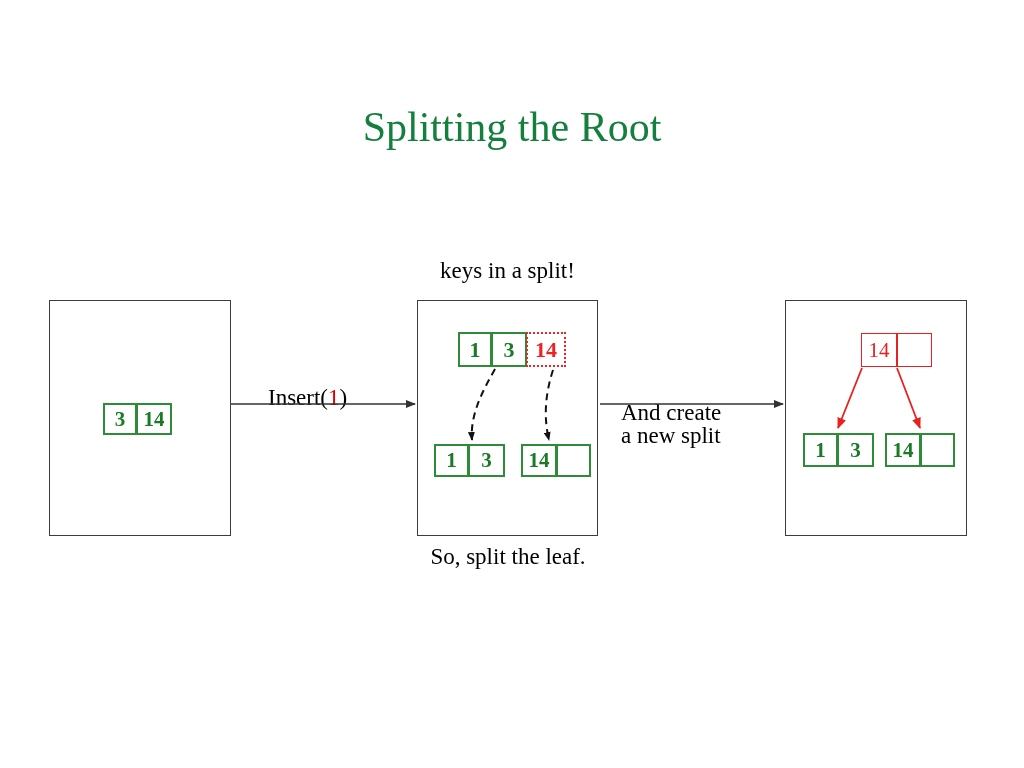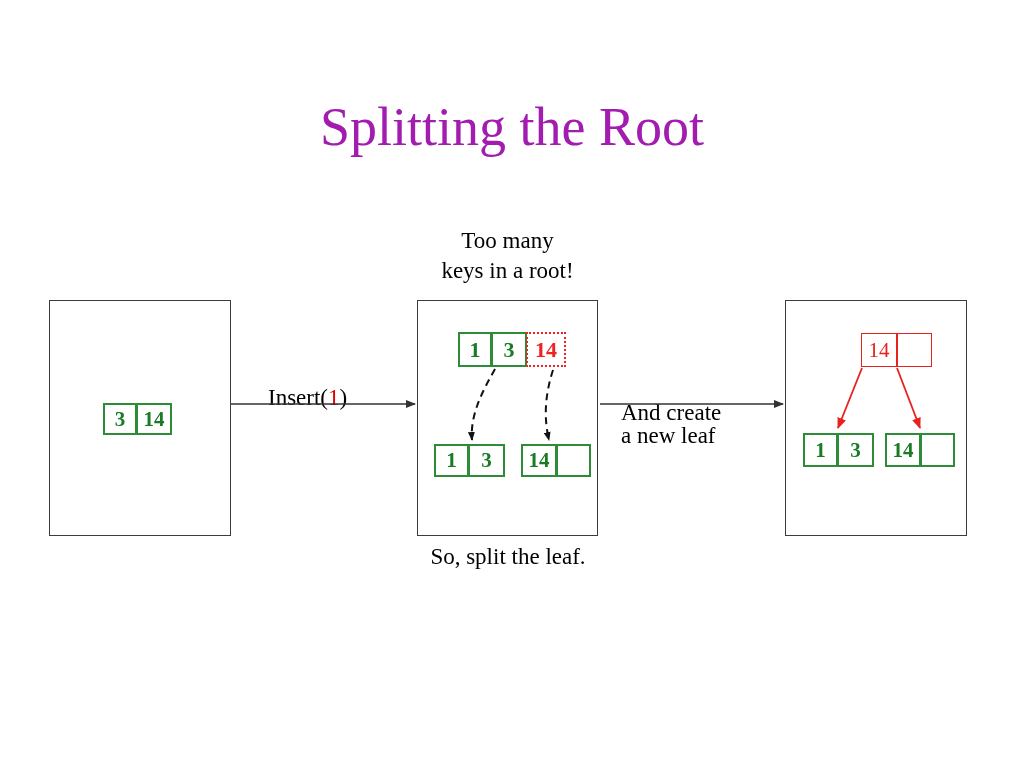--- a/index.html
+++ b/index.html
@@ -23,23 +23,23 @@
     height: 768px;
   }
 
   
   .slide-title {
     position: absolute;
     left: 0;
     top: 96px;
     width: 1024px;
     text-align: center;
-    font-size: 54px;
+    font-size: 42px;
     line-height: 62px;
-    color: #a21caf;
+    color: #15803d;
     font-family: "Liberation Serif", "DejaVu Serif", serif;
     white-space: nowrap;
   }
 
   
   .panel {
     position: absolute;
     border: 1px solid #3c3c3c;
     background: #ffffff;
     box-sizing: border-box;
@@ -112,22 +112,21 @@
 
   <div class="node" id="node-left-leaf" style="left:103px; top:403px; height:32px;">
     <div class="cell green" style="width:34px; height:32px; font-size:21px;">3</div>
     <div class="cell green" style="width:35px; height:32px; font-size:21px;">14</div>
   </div>
 
   <div class="label" id="label-insert" style="left:268px; top:383px;text-align:right;">
     <span>Insert(</span><span class="red-key">1</span><span>)</span>
   </div>
 
-  <div class="label center" id="label-too-many-1" style="left:417px; top:226px; width:181px;">Too many</div>
-  <div class="label center" id="label-too-many-2" style="left:407px; top:256px; width:201px;">keys in a root!</div>
+  <div class="label center" id="label-too-many-2" style="left:407px; top:256px; width:201px;">keys in a split!</div>
 
   <div class="panel" id="panel-middle"></div>
 
   <div class="node" id="node-overflow" style="left:458px; top:332px; height:35px;">
     <div class="cell green" style="width:34px; height:35px; font-size:22px;">1</div>
     <div class="cell green" style="width:35px; height:35px; font-size:22px;">3</div>
     <div class="cell red-dotted" style="width:40px; height:35px; font-size:22px; margin-left:-1px;">14</div>
   </div>
 
   <div class="node" id="node-split-left" style="left:434px; top:444px; height:33px;">
@@ -136,21 +135,21 @@
   </div>
 
   <div class="node" id="node-split-right" style="left:521px; top:444px; height:33px;">
     <div class="cell green" style="width:36px; height:33px; font-size:21px;">14</div>
     <div class="cell green" style="width:34px; height:33px; font-size:21px;"></div>
   </div>
 
   <div class="label center" id="label-split-caption" style="left:398px; top:542px; width:220px;">So, split the leaf.</div>
 
   <div class="label" id="label-and-create-1" style="left:621px; top:398px;">And create</div>
-  <div class="label" id="label-and-create-2" style="left:621px; top:421px;">a new leaf</div>
+  <div class="label" id="label-and-create-2" style="left:621px; top:421px;">a new split</div>
 
   <div class="panel" id="panel-right"></div>
 
   <div class="node" id="node-new-root" style="left:861px; top:333px; height:34px;">
     <div class="cell red-solid" style="width:36px; height:34px; font-size:21px;">14</div>
     <div class="cell red-solid" style="width:35px; height:34px; font-size:21px;"></div>
   </div>
 
   <div class="node" id="node-right-left-leaf" style="left:803px; top:433px; height:34px;">
     <div class="cell green" style="width:35px; height:34px; font-size:21px;">1</div>

